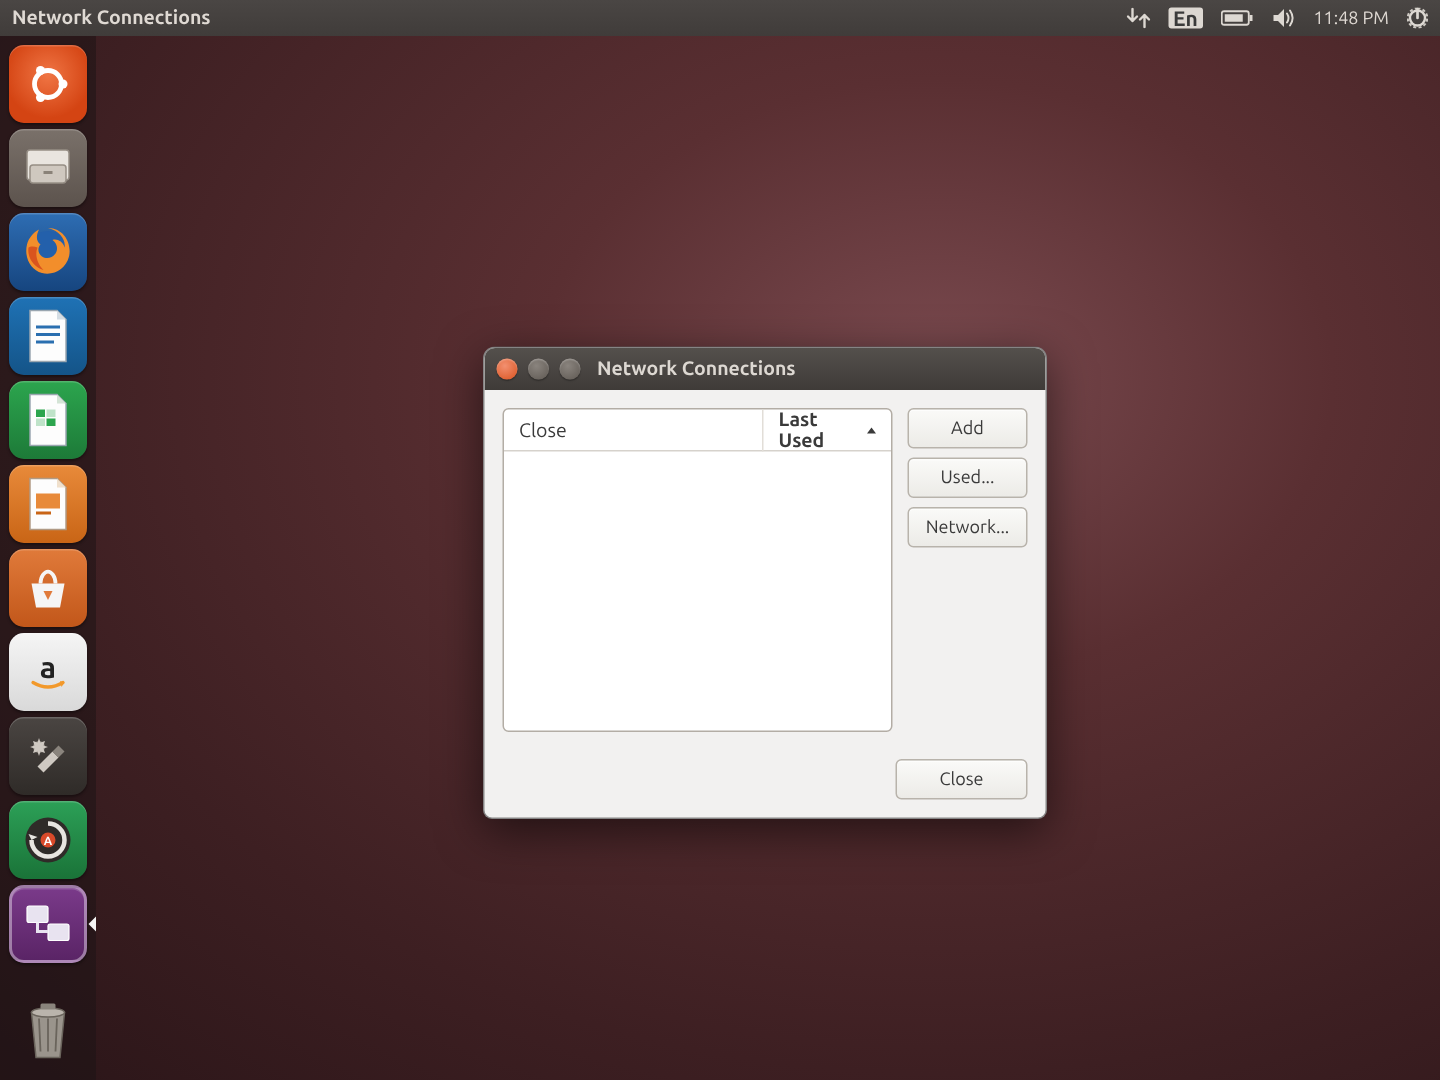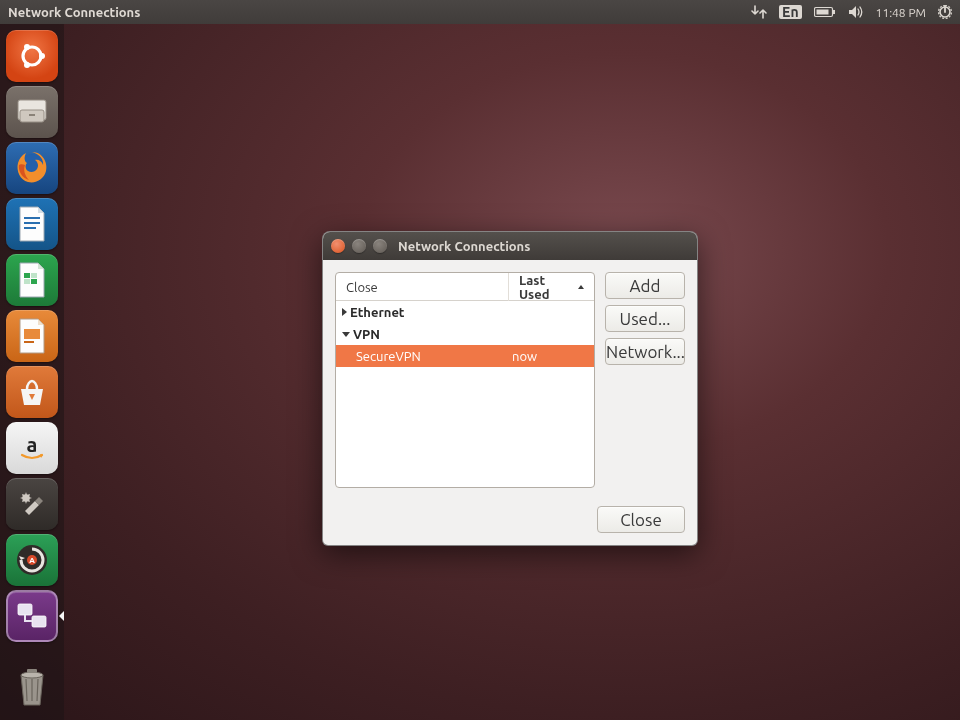--- a/index.html
+++ b/index.html
@@ -41,21 +41,21 @@
 .listbox .header .col.name { flex: 1; }
 .listbox .header .col.last { border-left: 1px solid #e2ded8; width: 86px; justify-content: flex-start; font-weight: bold; }
 .listbox .rows { flex: 1; overflow: auto; font-size: 13px; color: #2a2a2a; }
 .listbox .group-row { display: flex; align-items: center; height: 22px; padding: 0 6px; gap: 3px; font-weight: bold; }
 .listbox .leaf-row { display: flex; align-items: center; height: 22px; }
 .listbox .leaf-row .col.name { flex: 1; padding-left: 20px; }
 .listbox .leaf-row .col.last { width: 86px; padding-left: 4px; }
 .listbox .leaf-row.selected { background: #f07746; color: #fff; }
 
 .btns { display: flex; flex-direction: column; gap: 6px; width: 80px; }
-.btn { height: 27px; border: 1px solid #b8b3ab; border-radius: 4px; background: linear-gradient(#fafaf8, #ecebe7); font-size: 17px; color: #3a3a3a; cursor: pointer; box-shadow: 0 1px 0 rgba(255,255,255,0.6) inset; text-align: center; }
+.btn { height: 27px; border: 1px solid #b8b3ab; border-radius: 4px; background: linear-gradient(#fafaf8, #ecebe7); font-size: 12px; color: #3a3a3a; cursor: pointer; box-shadow: 0 1px 0 rgba(255,255,255,0.6) inset; text-align: center; }
 
 .dialog .footer { padding: 6px 12px 12px; display: flex; justify-content: flex-end; }
 .dialog .footer .btn { width: 88px; }
 
 .tri { display: inline-block; width: 0; height: 0; }
 .tri.right { border-top: 4px solid transparent; border-bottom: 4px solid transparent; border-left: 5px solid #3a3a3a; }
 .tri.down { border-left: 4px solid transparent; border-right: 4px solid transparent; border-top: 5px solid #3a3a3a; }
 .tri.up-sm { border-left: 3px solid transparent; border-right: 3px solid transparent; border-bottom: 4px solid #3a3a3a; }
 </style>
 </head>
@@ -206,34 +206,20 @@
     <div class="listbox">
       <div class="header">
         <div class="col name">
             <span>Close</span>
           </div>
         <div class="col last">
             <span>Last Used</span> 
             <span class="tri up-sm"></span>
           </div>
       </div>
-      <div class="rows">
-        <div class="group-row">
-          <span class="tri right"></span>
-          <span>Ethernet</span>
-        </div>
-        <div class="group-row">
-          <span class="tri down"></span>
-          <span>VPN</span>
-        </div>
-        <div class="leaf-row selected">
-          <div class="col name">SecureVPN</div>
-          <div class="col last">now</div>
-        </div>
-      </div>
     </div>
     <div class="btns">
       <button class="btn">Add</button>
       <button class="btn">Used...</button>
       <button class="btn">Network...</button>
     </div>
   </div>
   <div class="footer">
     <button class="btn">Close</button>
   </div>

